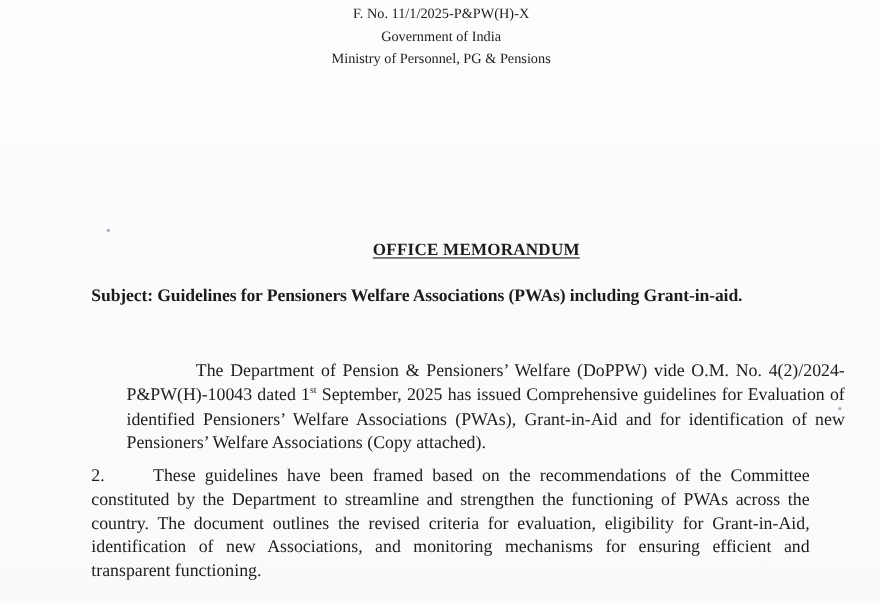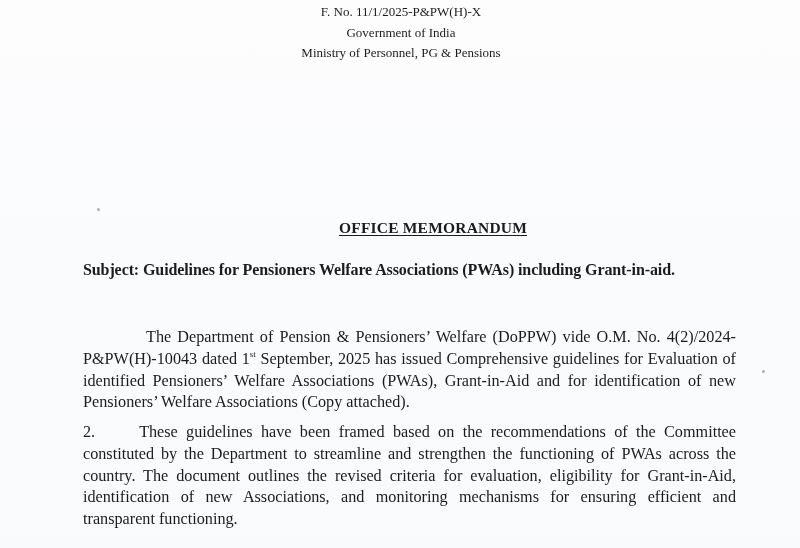--- a/index.html
+++ b/index.html
@@ -63,21 +63,21 @@
       letter-spacing: -0.1px;
     }
     .para {
       position: absolute;
       left: 83px;
       width: 653px;
       font-size: 16.2px;
       line-height: 21.8px;
       text-align: justify;
     }
-    .para1 { top: 327px; }
+    .para1 { top: 327px; margin-left: 32px; }
     .para2 { top: 422px; }
     .indent { display: inline-block; width: 63px; }
     .num-gap { display: inline-block; width: 44px; }
     sup { font-size: 9px; vertical-align: 7px; line-height: 0; }
     .speck {
       position: absolute;
       width: 3px; height: 3px;
       border-radius: 50%;
       background: #8a8f96;
       opacity: 0.7;

